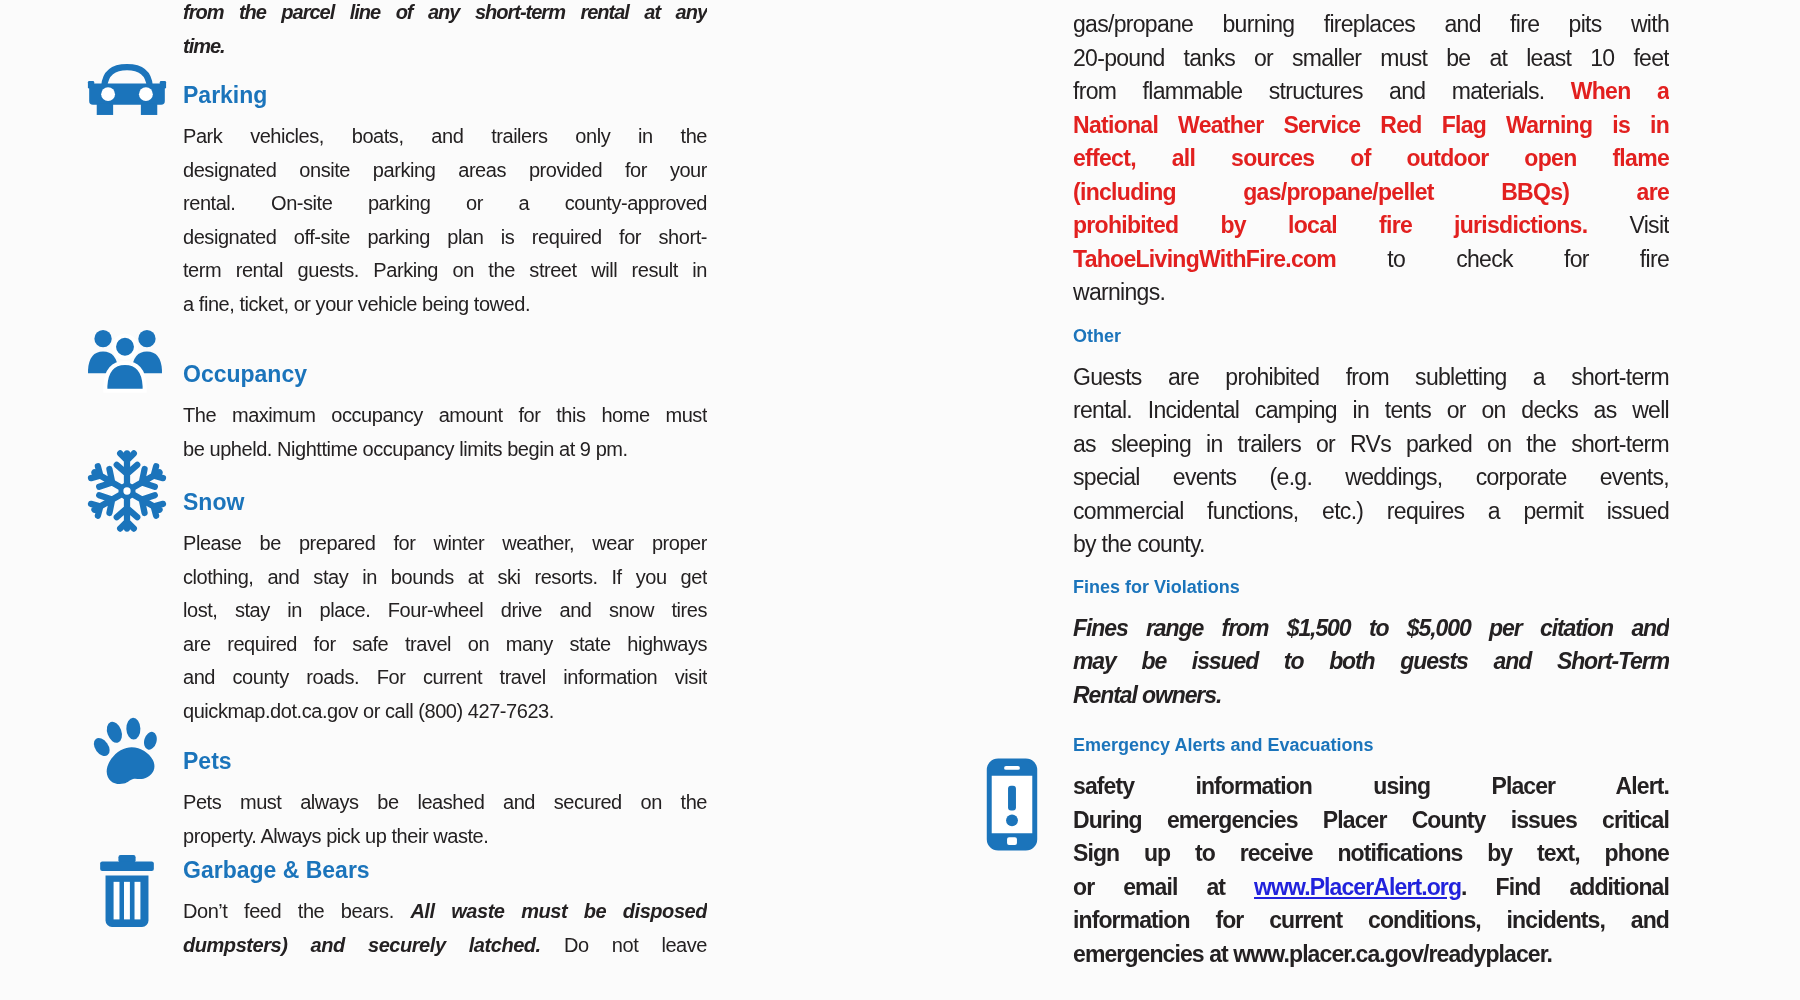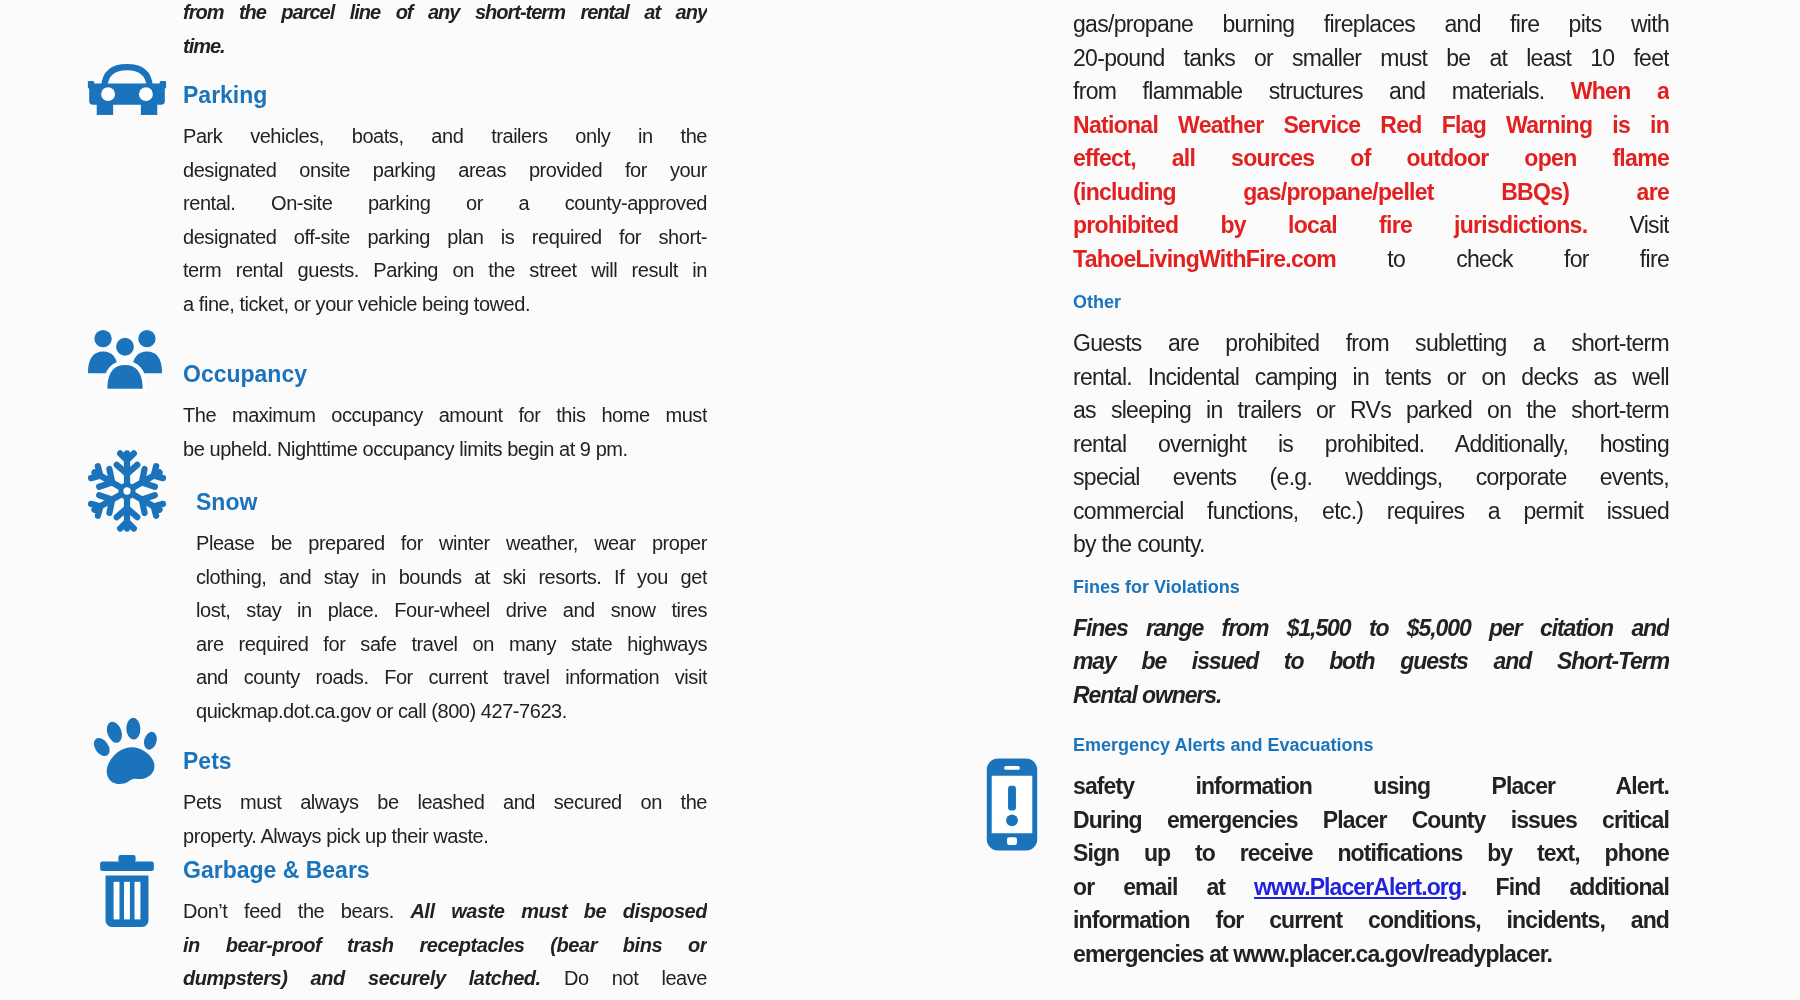--- a/index.html
+++ b/index.html
@@ -36,21 +36,21 @@
     max-height:34px;
     overflow:hidden;
     text-align:justify;
     text-align-last:justify;
   }
   .line.last{text-align-last:left;}
 
   
   .sec-parking{margin-top:15px;}
   .sec-occupancy{margin-top:36px;}
-  .sec-snow{margin-top:19px;margin-left:13px;}
+  .sec-snow{margin-top:19px;}
   .sec-pets{margin-top:16px;}
   .sec-garbage-bears{margin-top:0;}
   .sec-other{margin-top:9px;}
   .sec-fines{margin-top:8px;}
   .sec-emergency{margin-top:16px;}
 
   .sec-parcel-intro{font-size:20px; letter-spacing:-1px;}
   .sec-fines .para{letter-spacing:-1.1px;}
   .sec-emergency .para{letter-spacing:-0.9px;}
 
@@ -188,21 +188,20 @@
         <h2>Pets</h2>
         <div class="para">
           <div class="line"><span class="s-r">Pets must always be leashed and secured on the</span></div>
           <div class="line last"><span class="s-r">property. Always pick up their waste.</span></div>
         </div>
       </section>
       <section class="sec sec-garbage-bears">
         <h2>Garbage &amp; Bears</h2>
         <div class="para">
           <div class="line"><span class="s-r">Don’t feed the bears. </span><span class="s-bi">All waste must be disposed</span></div>
-          <div class="line"><span class="s-bi">in bear-proof trash receptacles (bear bins or</span></div>
           <div class="line"><span class="s-bi">dumpsters) and securely latched.</span><span class="s-r"> Do not leave</span></div>
           <div class="line last"></div>
         </div>
       </section>
     </div>
     <div class="icon icon-emergency">
       <svg viewBox="0 0 52 94">
         <rect x="3" y="3" width="46" height="88" rx="9" fill="#fff" stroke="currentColor" stroke-width="5"></rect>
         <path d="M3 12 a9 9 0 0 1 9 -9 h28 a9 9 0 0 1 9 9 v6 h-46 z" fill="currentColor"></path>
         <rect x="18" y="8" width="16" height="4" rx="2" fill="#fff"></rect>
@@ -216,29 +215,29 @@
       <section class="sec sec-fire-safety">
         <div class="para">
           <div class="line"><span class="s-r">gas/propane burning fireplaces and fire pits with</span></div>
           <div class="line"><span class="s-r">20-pound tanks or smaller must be at least 10 feet</span></div>
           <div class="line"><span class="s-r">from flammable structures and materials. </span><span class="s-rb">When a</span></div>
           <div class="line"><span class="s-rb">National Weather Service Red Flag Warning is in</span></div>
           <div class="line"><span class="s-rb">effect, all sources of outdoor open flame</span></div>
           <div class="line"><span class="s-rb">(including gas/propane/pellet BBQs) are</span></div>
           <div class="line"><span class="s-rb">prohibited by local fire jurisdictions.</span><span class="s-r"> Visit</span></div>
           <div class="line"><span class="s-rb">TahoeLivingWithFire.com</span><span class="s-r"> to check for fire</span></div>
+          <div class="line last"><span class="s-r">warnings.</span></div>
         </div>
       </section>
       <section class="sec sec-other">
         <h2>Other</h2>
         <div class="para">
           <div class="line"><span class="s-r">Guests are prohibited from subletting a short-term</span></div>
           <div class="line"><span class="s-r">rental. Incidental camping in tents or on decks as well</span></div>
           <div class="line"><span class="s-r">as sleeping in trailers or RVs parked on the short-term</span></div>
-          <div class="line"><span class="s-r">rental overnight is prohibited. Additionally, hosting</span></div>
           <div class="line"><span class="s-r">special events (e.g. weddings, corporate events,</span></div>
           <div class="line"><span class="s-r">commercial functions, etc.) requires a permit issued</span></div>
           <div class="line last"><span class="s-r">by the county.</span></div>
         </div>
       </section>
       <section class="sec sec-fines">
         <h2>Fines for Violations</h2>
         <div class="para">
           <div class="line"><span class="s-bi">Fines range from $1,500 to $5,000 per citation and</span></div>
           <div class="line"><span class="s-bi">may be issued to both guests and Short-Term</span></div>

